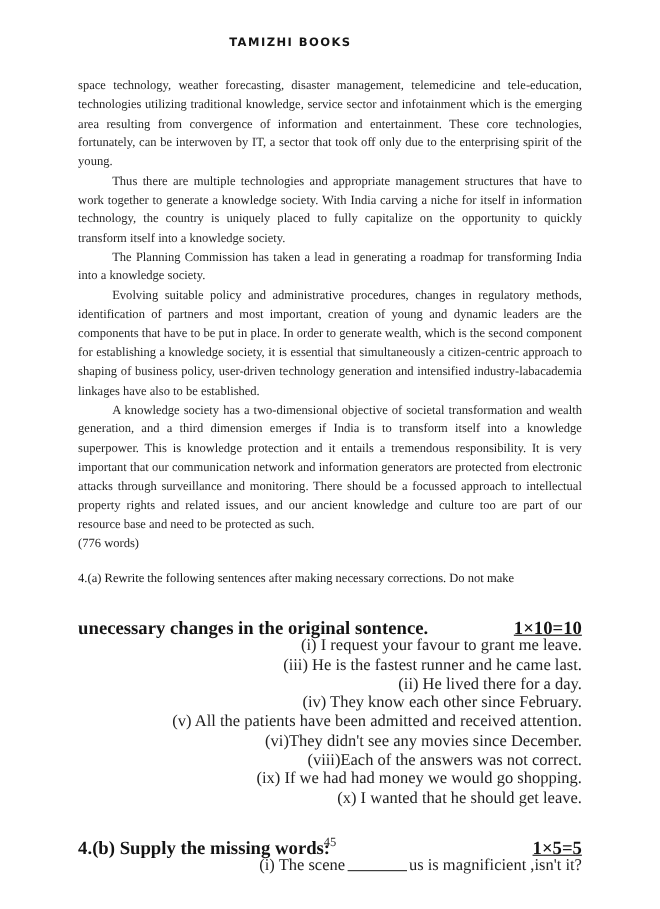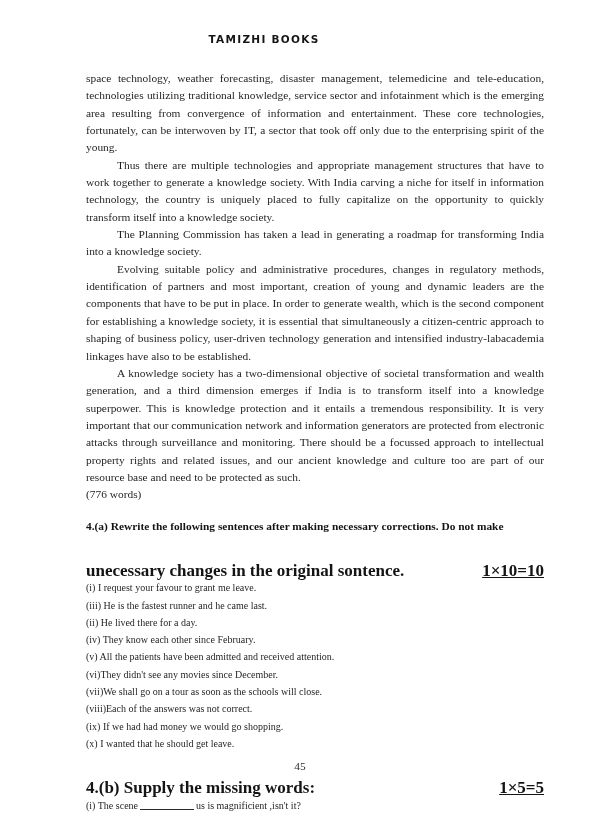--- a/index.html
+++ b/index.html
@@ -32,21 +32,21 @@
     font-family: "DejaVu Sans", sans-serif;
     font-weight: bold;
     font-size: 10.5px;
     letter-spacing: 1.3px;
     color: #151515;
   }
   
   .column {
     position: absolute;
     top: 70px;
-    left: 86px;
+    left: 71px;
     width: 458px;
   }
   p.body-par {
     margin: 0;
     font-size: 11.4px;
     line-height: 17.35px;
     text-align: justify;
     text-justify: inter-word;
     color: #1f1f1f;
   }
@@ -61,21 +61,21 @@
     color: #1f1f1f;
   }
   
   .q-block {
     margin-top: 14px;
   }
   .q-head {
     margin: 0;
     font-size: 11.4px;
     line-height: 17.35px;
-    font-weight: bold;
+    font-weight: normal;
     text-align: justify;
     text-justify: inter-word;
     color: #141414;
   }
   .q-head-row {
     display: flex;
     justify-content: space-between;
     align-items: flex-start;
     font-size: 17px;
     line-height: 17.35px;
@@ -90,24 +90,25 @@
     white-space: nowrap;
     font-weight: bold;
     text-decoration: underline;
   }
   ol.q-list {
     list-style: none;
     margin: 0;
     padding: 0;
   }
   ol.q-list li {
-    font-size: 10px;
+    font-size: 15px;
     line-height: 17.3px;
     color: #1f1f1f;
     white-space: nowrap;
+    text-align: right;
   }
   .blank-line {
     display: inline-block;
     width: 54px;
     border-bottom: 1.1px solid #2a2a2a;
     margin: 0 2px -1px 2px;
     vertical-align: baseline;
   }
   
   .folio {
@@ -143,21 +144,20 @@
         <span class="q-head-text">unecessary changes in the original sontence.</span>
         <span class="q-marks">1×10=10</span>
       </div>
       <ol class="q-list">
         <li>(i) I request your favour to grant me leave.</li>
         <li>(iii) He is the fastest runner and he came last.</li>
         <li>(ii) He lived there for a day.</li>
         <li>(iv) They know each other since February.</li>
         <li>(v) All the patients have been admitted and received attention.</li>
         <li>(vi)They didn't see any movies since December.</li>
-        <li>(vii)We shall go on a tour as soon as the schools will close.</li>
         <li>(viii)Each of the answers was not correct.</li>
         <li>(ix) If we had had money we would go shopping.</li>
         <li>(x) I wanted that he should get leave.</li>
       </ol>
     </div>
 
     <div class="q-block">
       <div class="q-head-row">
         <span class="q-head-text">4.(b) Supply the missing words:</span>
         <span class="q-marks">1×5=5</span>

